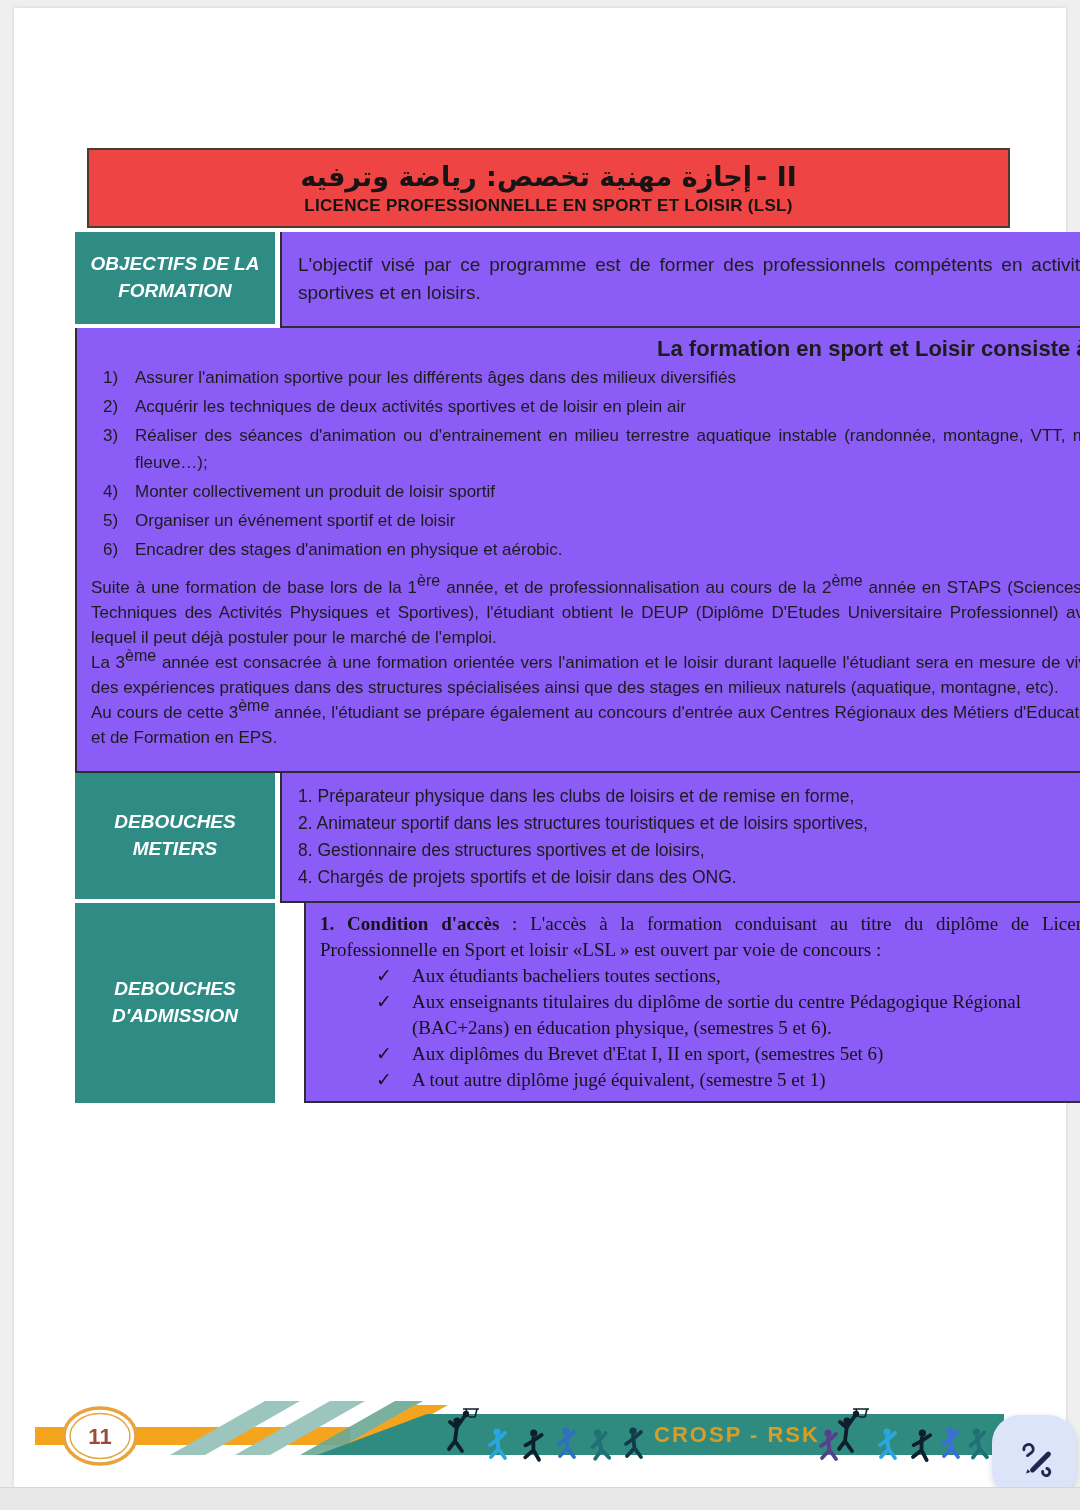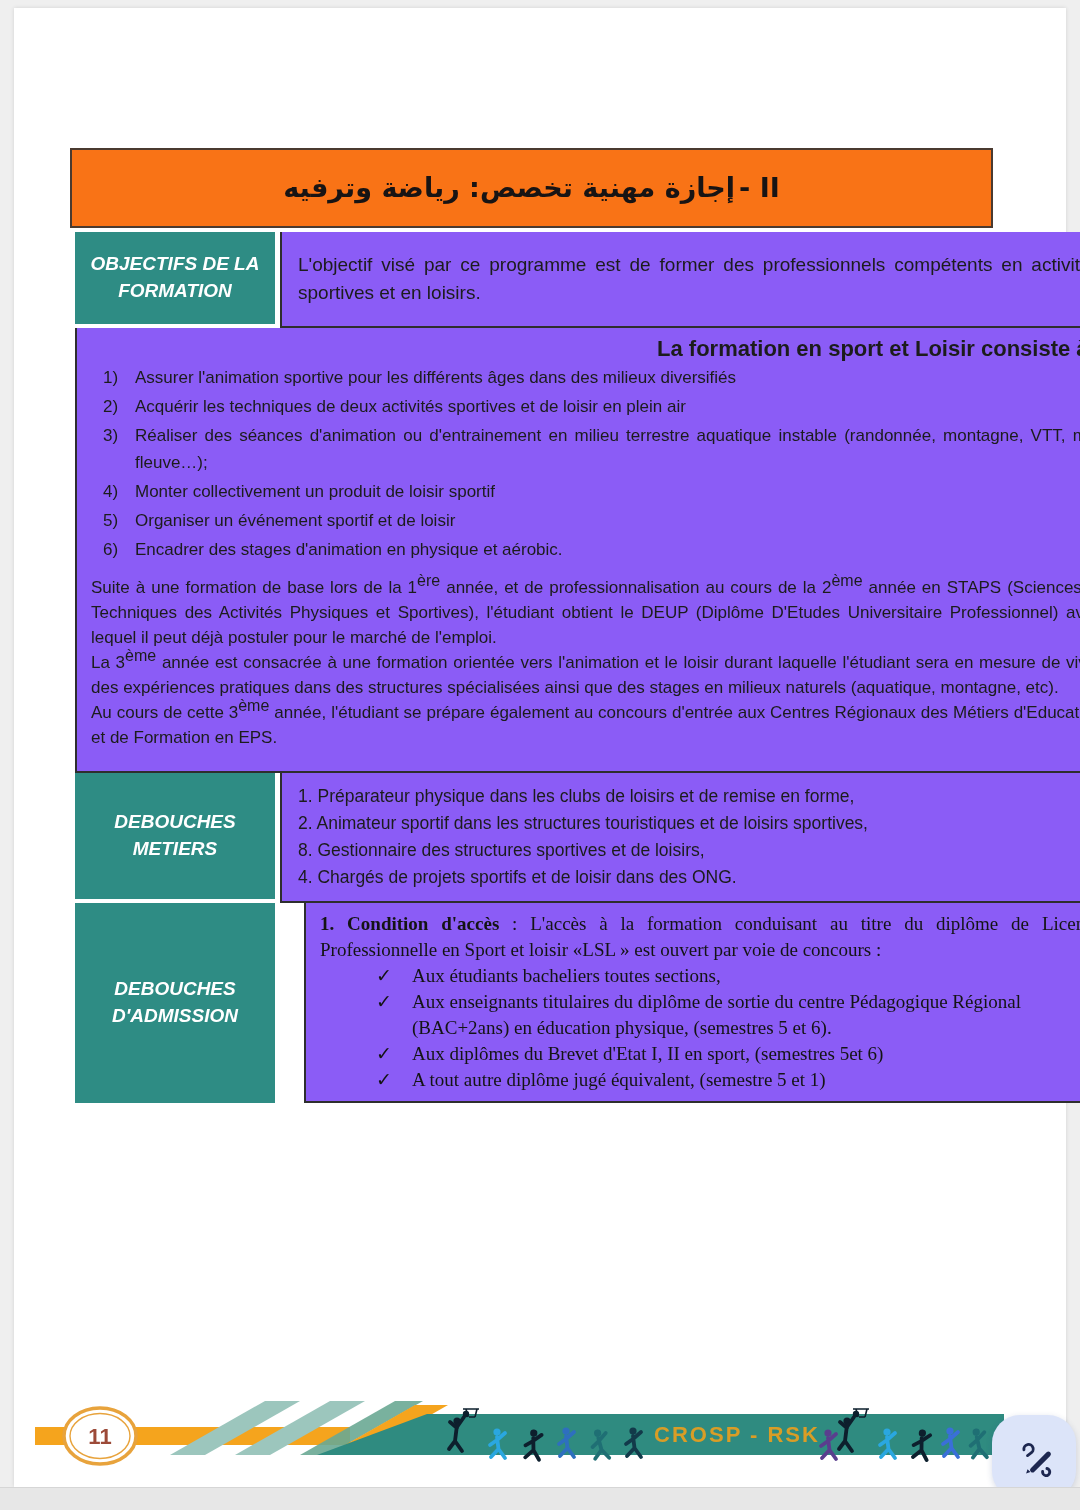--- a/index.html
+++ b/index.html
@@ -4,22 +4,22 @@
 <style>
   * { margin:0; padding:0; box-sizing:border-box; }
   html,body { width:1080px; height:1510px; overflow:hidden; background:#efefef;
               font-family:"Liberation Sans","DejaVu Sans",sans-serif; }
   .page { position:absolute; left:14px; top:8px; width:1052px; height:1479px;
           background:#ffffff; box-shadow:0 0 4px rgba(0,0,0,.12); }
   .bottom-strip { position:absolute; left:0; bottom:0; width:1080px; height:23px;
                   background:#e7e7e7; border-top:1px solid #d6d6d6; }
 
   
-  .hdr { position:absolute; left:56px; top:140px; width:923px; height:80px;
-         background:#f97316; border:2px solid #4a3a30;
+  .hdr { position:absolute; left:73px; top:140px; width:923px; height:80px;
+         background:#ef4444; border:2px solid #4a3a30;
          display:flex; flex-direction:column; align-items:center; justify-content:center; }
   .hdr-line1 { display:flex; align-items:center; gap:4px; color:#181414;
                font-weight:bold; font-size:27px; line-height:32px;
                font-family:"DejaVu Sans","Liberation Sans",sans-serif; }
   .hdr-line2 { color:#141414; font-weight:bold; font-size:17px; margin-top:3px;
                letter-spacing:.3px; }
 
   
   .tbl { position:absolute; left:61px; top:224px; width:1043px; }
   .trow { display:flex; align-items:stretch; }
@@ -60,20 +60,21 @@
 </head>
 <body>
 
 <div class="page">
 
   <div class="hdr">
     <div class="hdr-line1">
       <span dir="rtl">إجازة مهنية تخصص: رياضة وترفيه</span>
       <span> - II</span>
     </div>
+    <div class="hdr-line2">LICENCE PROFESSIONNELLE EN SPORT ET LOISIR (LSL)</div>
   </div>
 
   <div class="tbl">
 
     <div class="trow">
       <div class="lbl">OBJECTIFS DE LA FORMATION</div>
       <div class="cell c-obj">
         <span>L'objectif visé par ce programme est de former des professionnels compétents en activités sportives et en loisirs.</span>
       </div>
     </div>

